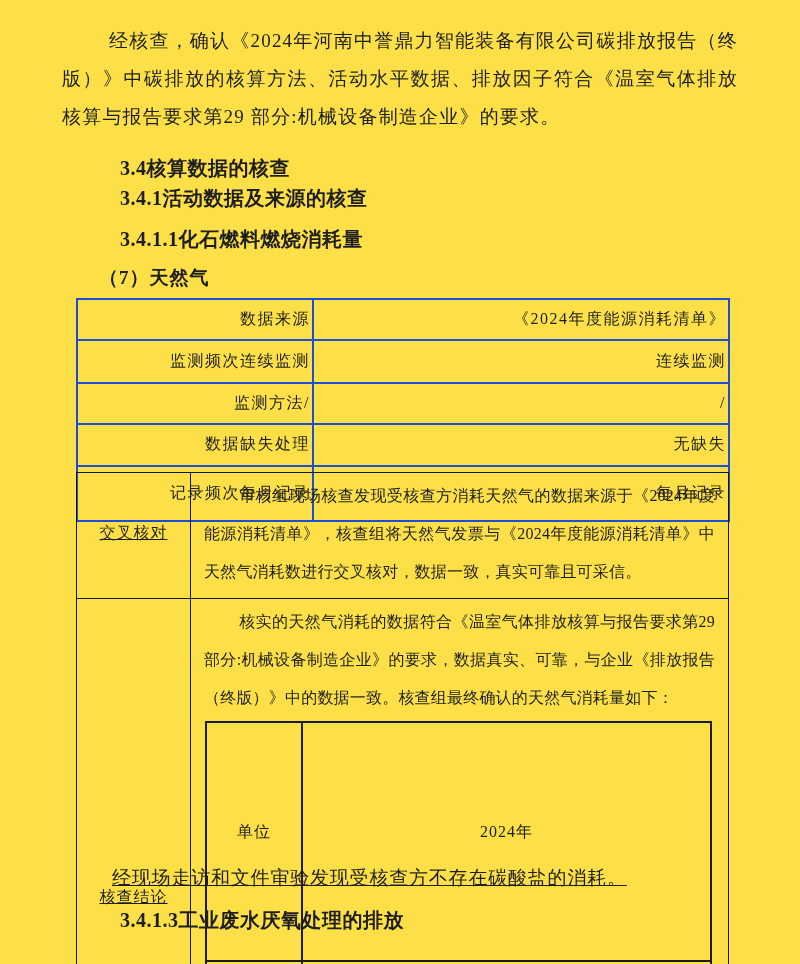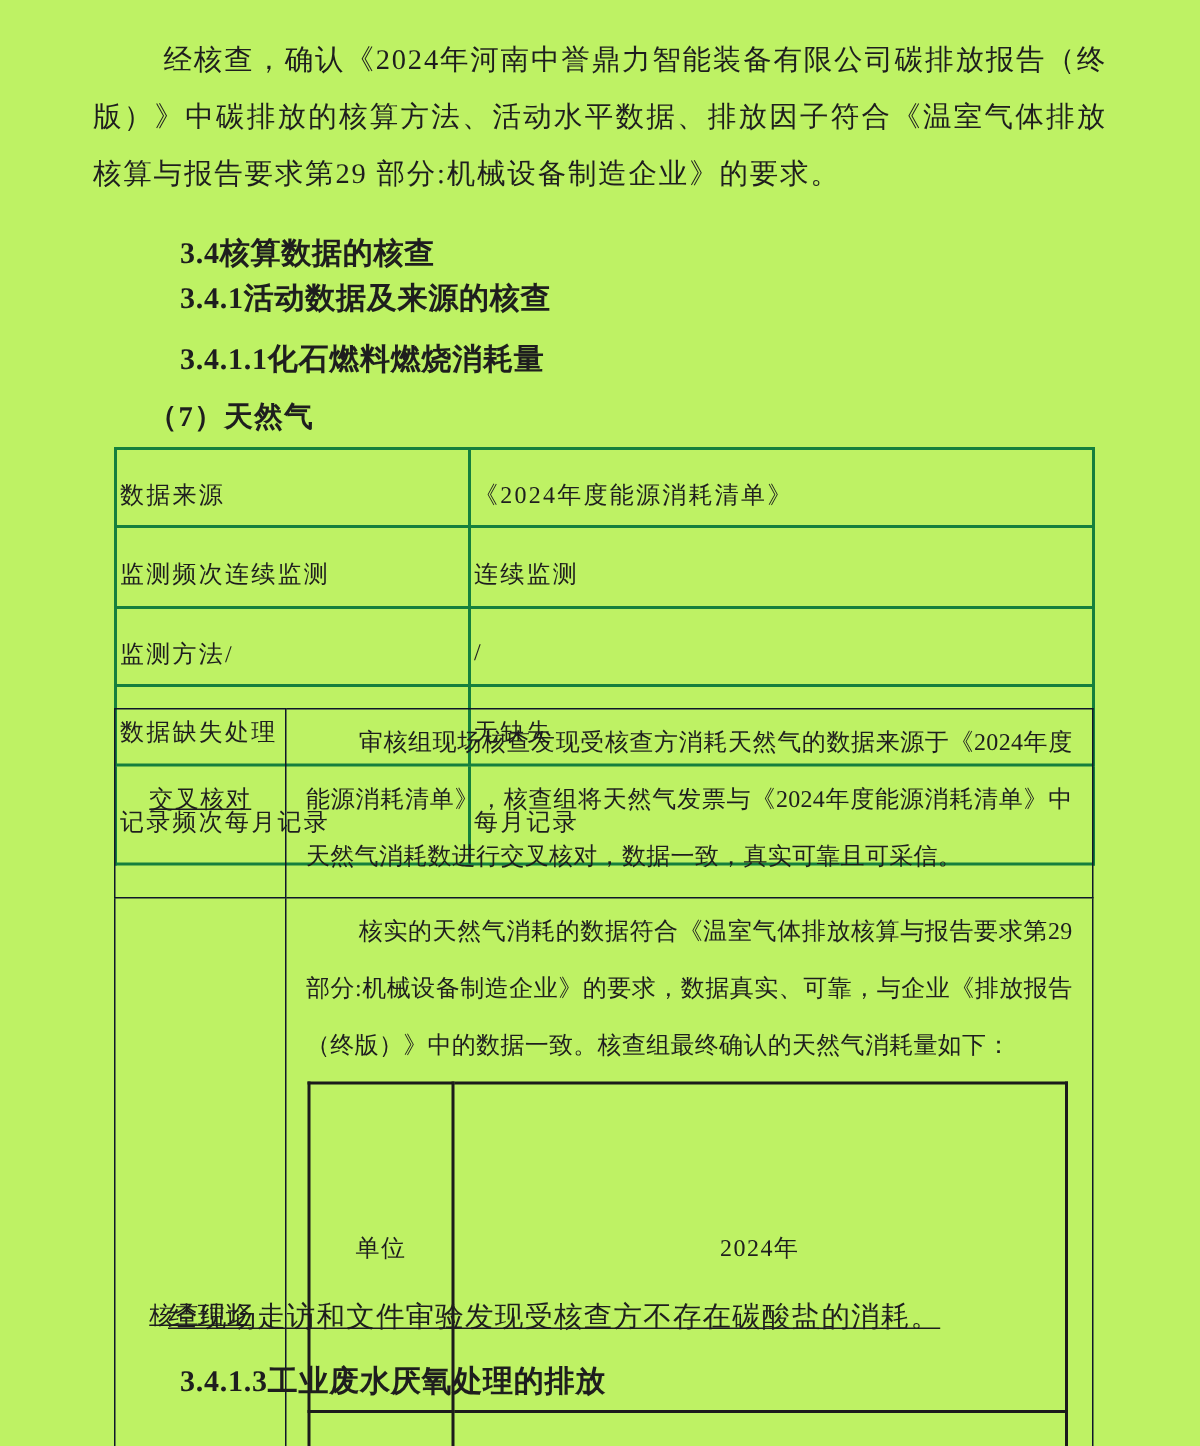--- a/index.html
+++ b/index.html
@@ -1,20 +1,20 @@
 <!DOCTYPE html>
 <html><head>
 <meta charset="utf-8">
 <style>
   html, body { margin: 0; padding: 0; }
   .page {
     position: relative;
     width: 800px;
     height: 964px;
-    background: #bef264;
+    background: #fde047;
     font-family: "Liberation Serif", "DejaVu Serif", serif;
     color: #1e1e1e;
     overflow: hidden;
   }
   p, h3 { margin: 0; padding: 0; }
 
   .heading {
     position: absolute;
     left: 120px;
     font-size: 20px;
@@ -50,26 +50,26 @@
 
   table { border-collapse: collapse; table-layout: fixed; }
 
   #info-table {
     position: absolute;
     left: 76px;
     top: 298px;
     width: 652px;
   }
   #info-table td {
-    border: 2px solid #15803d;
-    font-size: 16px;
-    text-align: left;
+    border: 2px solid #1d4ed8;
+    font-size: 16px;
+    text-align: right;
     vertical-align: middle;
     letter-spacing: 1.5px;
-    padding: 16px 2px 6px 2px;
+    padding: 5px 2px 6px 2px;
   }
   #info-table tr:nth-child(1) td { height: 28px; }
   #info-table tr:nth-child(2) td { height: 30px; }
   #info-table tr:nth-child(3) td { height: 28px; }
   #info-table tr:nth-child(4) td { height: 29px; }
   #info-table tr:nth-child(5) td { height: 42px; }
 
   #detail-table {
     position: absolute;
     left: 76px;
@@ -104,21 +104,21 @@
     width: 505px;
     margin: 4px 0 0 1px;
   }
   #consumption-table td {
     border: 2px solid #1b1b1b;
     text-align: center;
     vertical-align: middle;
     font-size: 16px;
     height: 41px;
     letter-spacing: 1px;
-    padding-bottom: 0;
+    padding-bottom: 20px;
   }
 
   #h3412 { top: 829px; }
   #carbonate {
     position: absolute;
     left: 112px;
     top: 865px;
     font-size: 19px;
     letter-spacing: 0.8px;
     white-space: nowrap;

